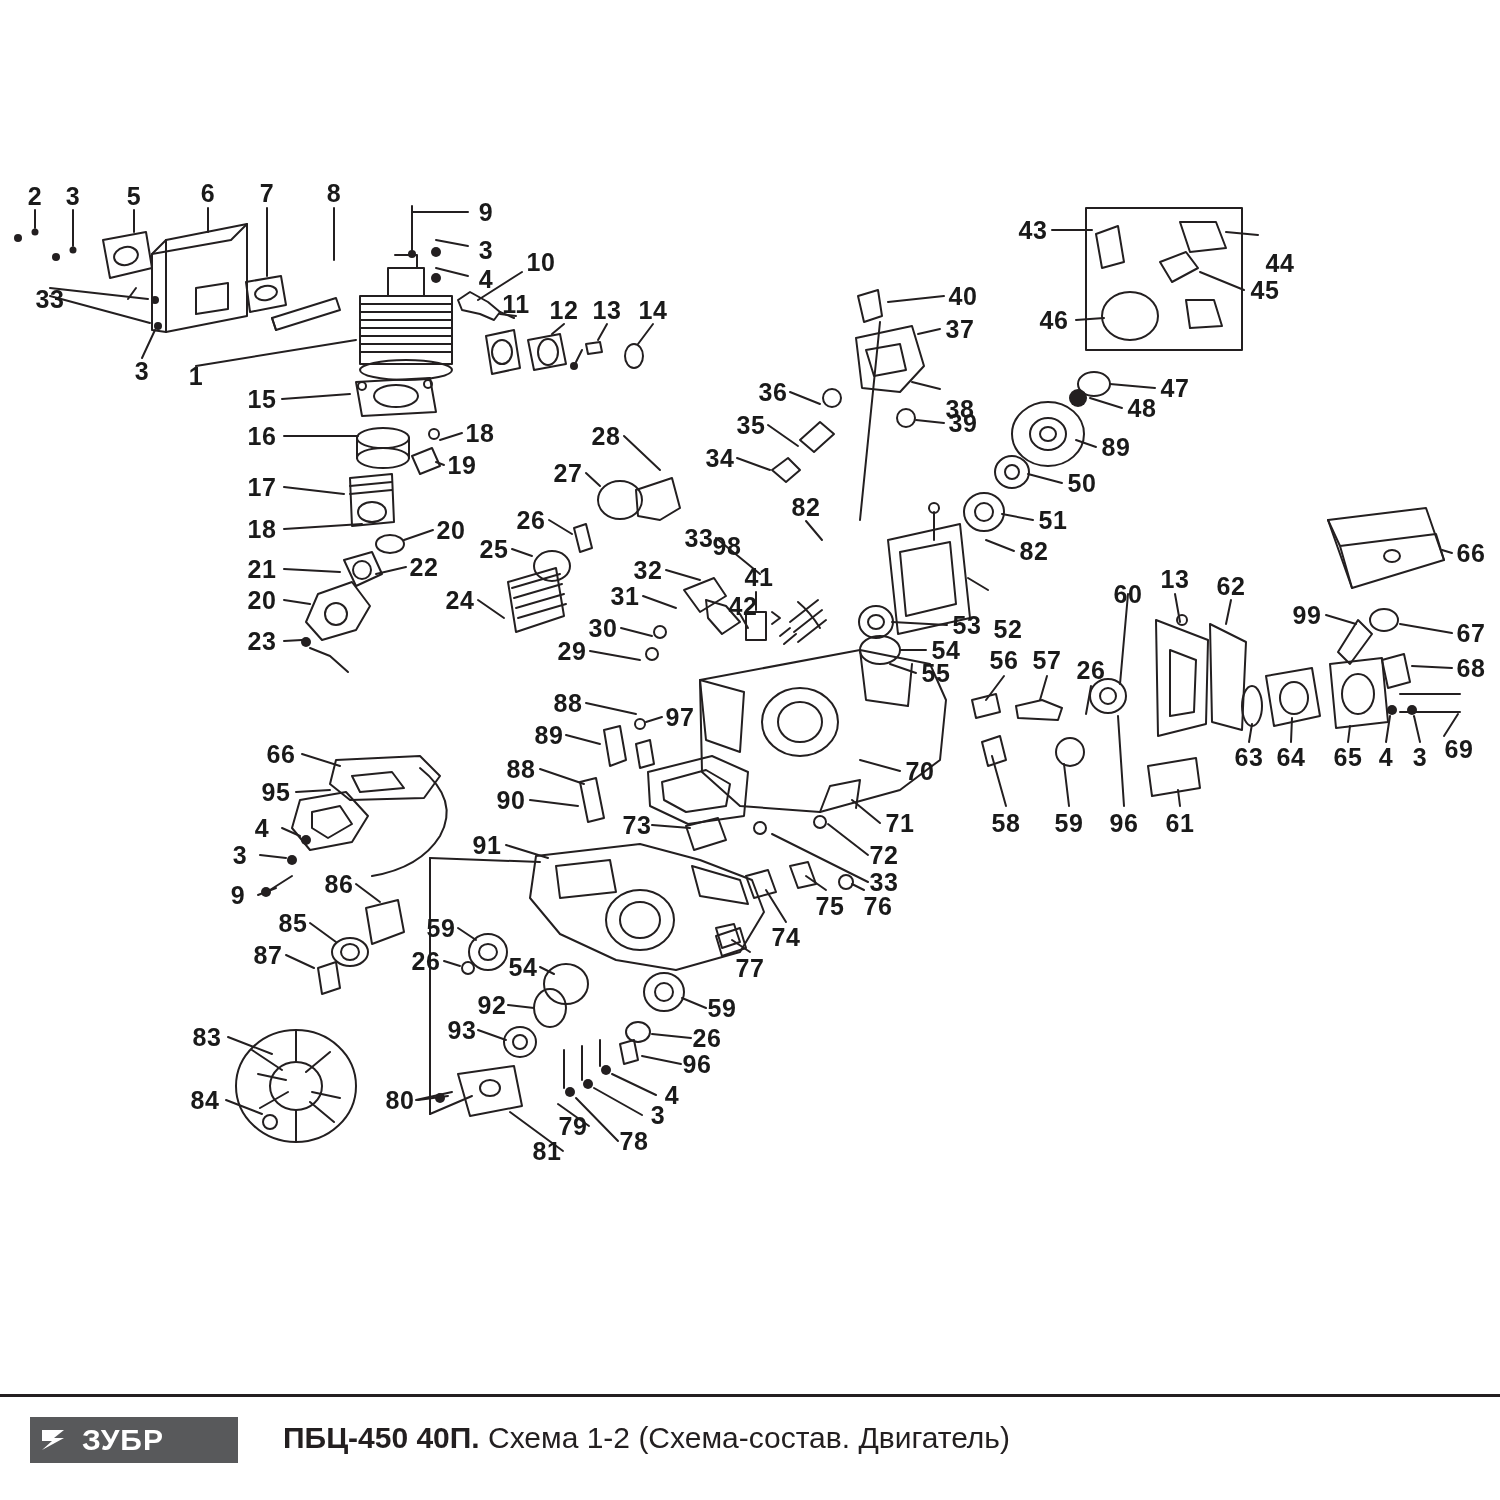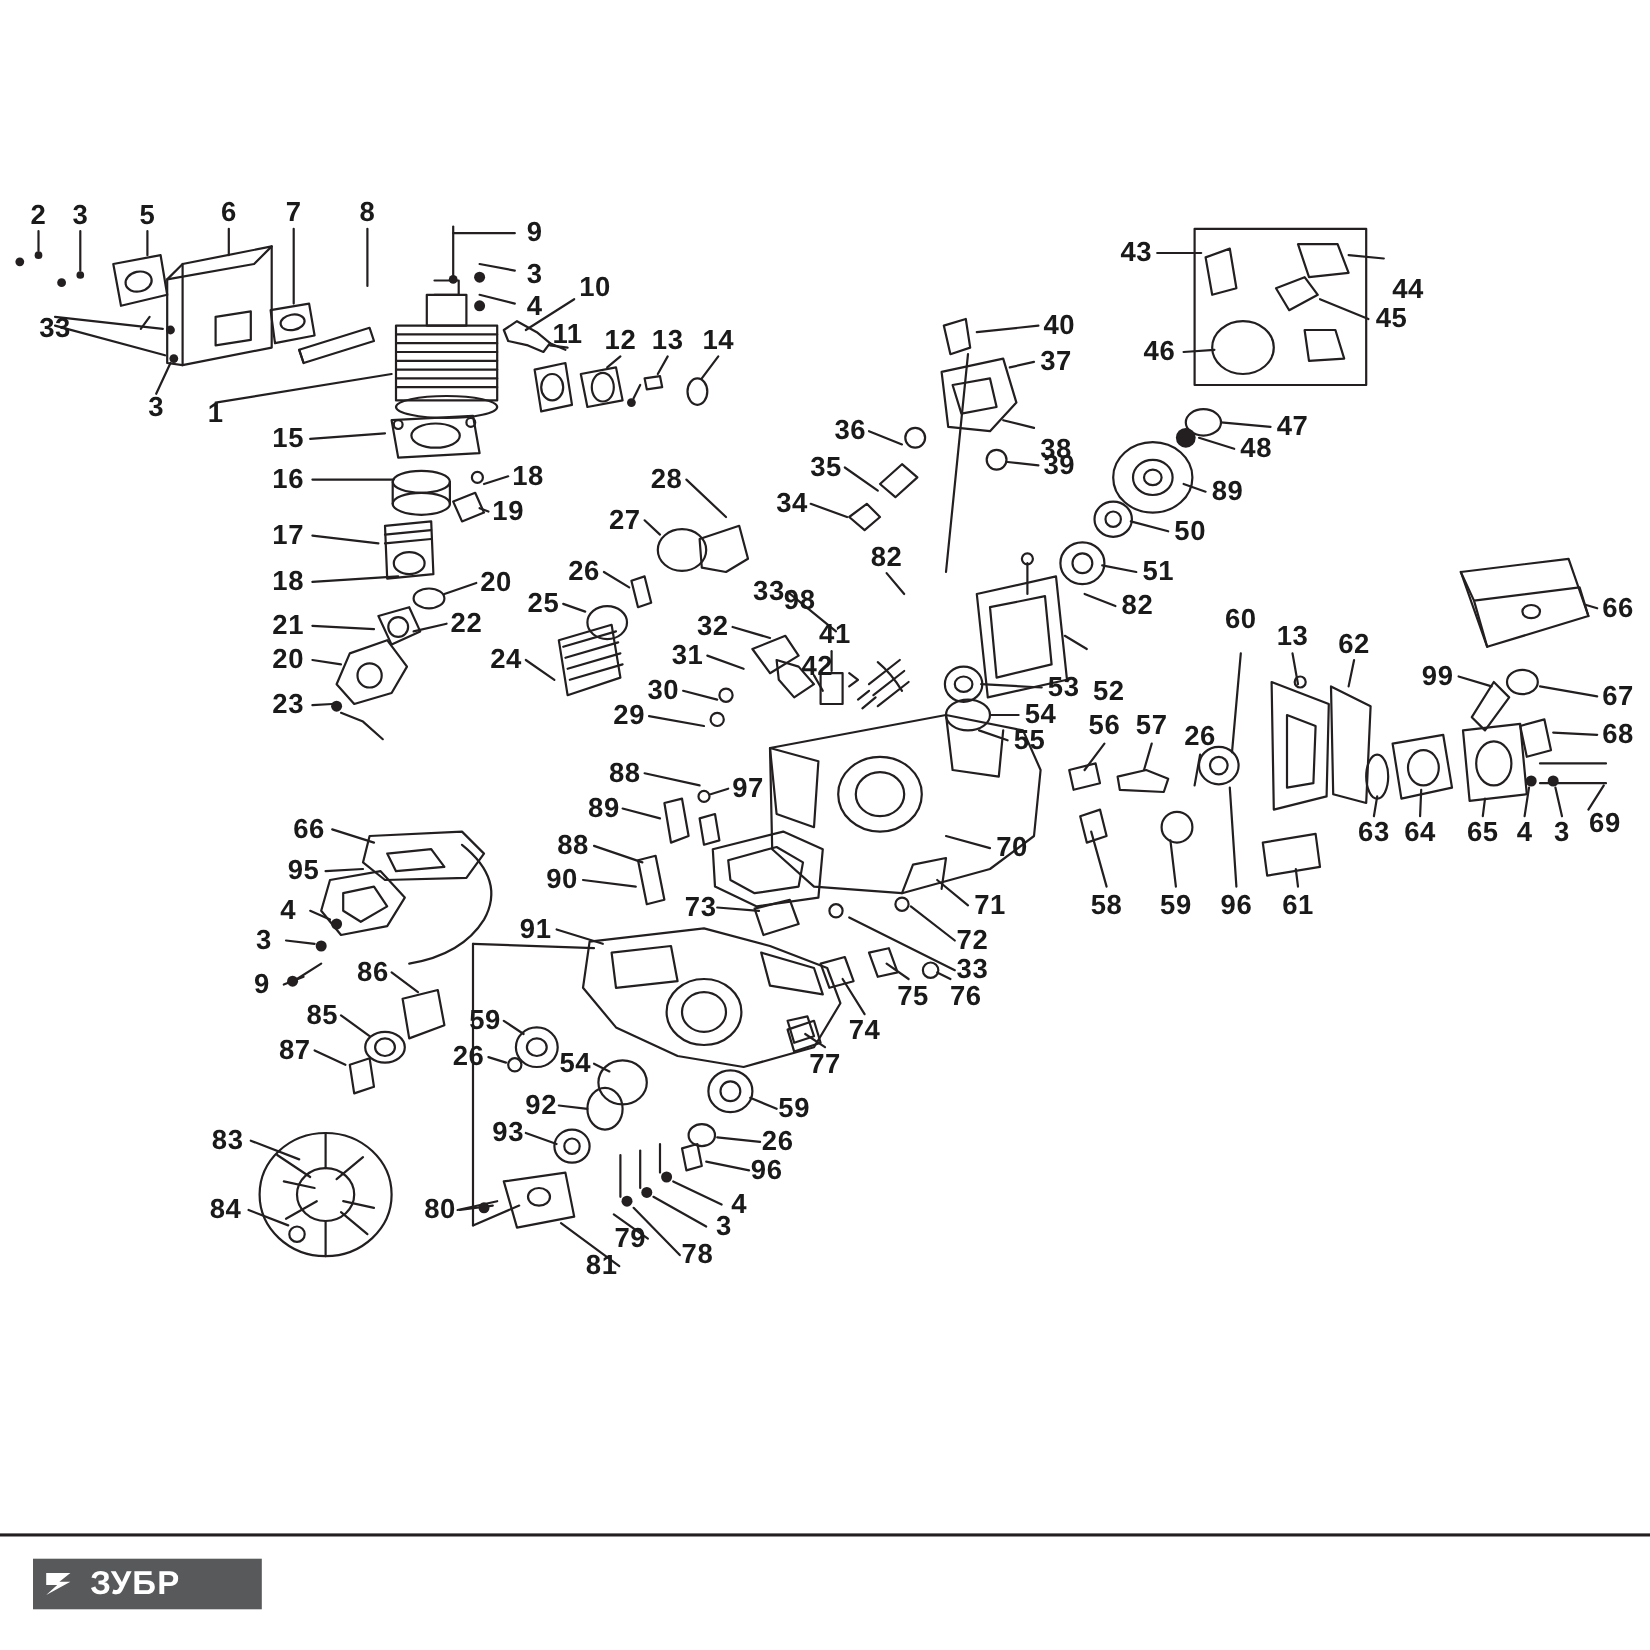--- a/index.html
+++ b/index.html
@@ -510,21 +510,21 @@
     <div class="callout" style="left: 1082px; top: 483px;">50</div>
     <div class="callout" style="left: 1053px; top: 520px;">51</div>
     <div class="callout" style="left: 1034px; top: 551px;">82</div>
     <div class="callout" style="left: 1008px; top: 590px; margin-top: 39px;">52</div>
     <div class="callout" style="left: 967px; top: 625px;">53</div>
     <div class="callout" style="left: 946px; top: 650px;">54</div>
     <div class="callout" style="left: 936px; top: 673px;">55</div>
     <div class="callout" style="left: 1004px; top: 660px;">56</div>
     <div class="callout" style="left: 1047px; top: 660px;">57</div>
     <div class="callout" style="left: 1091px; top: 670px;">26</div>
-    <div class="callout" style="left: 1128px; top: 563px;">60</div>
+    <div class="callout" style="left: 1128px; top: 594px;">60</div>
     <div class="callout" style="left: 1175px; top: 579px;">13</div>
     <div class="callout" style="left: 1231px; top: 586px;">62</div>
     <div class="callout" style="left: 1307px; top: 615px;">99</div>
     <div class="callout" style="left: 1471px; top: 553px;">66</div>
     <div class="callout" style="left: 1471px; top: 633px;">67</div>
     <div class="callout" style="left: 1471px; top: 668px;">68</div>
     <div class="callout" style="left: 1459px; top: 749px;">69</div>
     <div class="callout" style="left: 1249px; top: 757px;">63</div>
     <div class="callout" style="left: 1291px; top: 757px;">64</div>
     <div class="callout" style="left: 1348px; top: 757px;">65</div>
@@ -579,13 +579,17 @@
 
 <div id="footer">
   <div id="brand-logo">
     <span class="mark">
       <svg width="34" height="30" viewBox="0 0 34 30">
         <path d="M2 5 L24 5 L14 13 L24 13 L2 25 L12 16 L2 16 Z" fill="#ffffff"></path>
       </svg>
     </span>
     <span class="wordmark">ЗУБР</span>
   </div>
+  <div id="footer-title">
+    <span class="model">ПБЦ-450 40П.</span>
+    <span class="scheme">Схема 1-2 (Схема-состав. Двигатель)</span>
+  </div>
 </div>
 
 </body></html>

